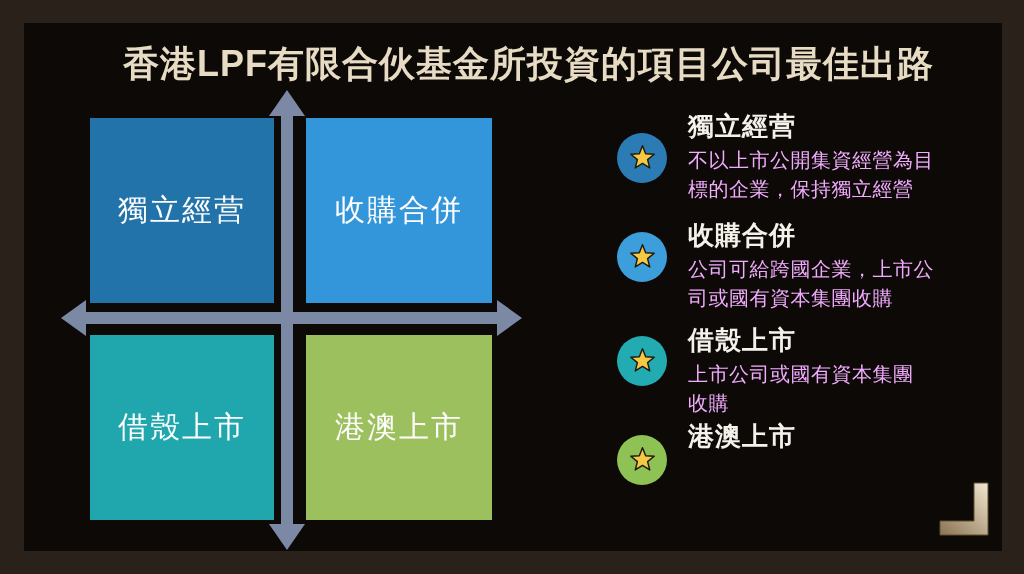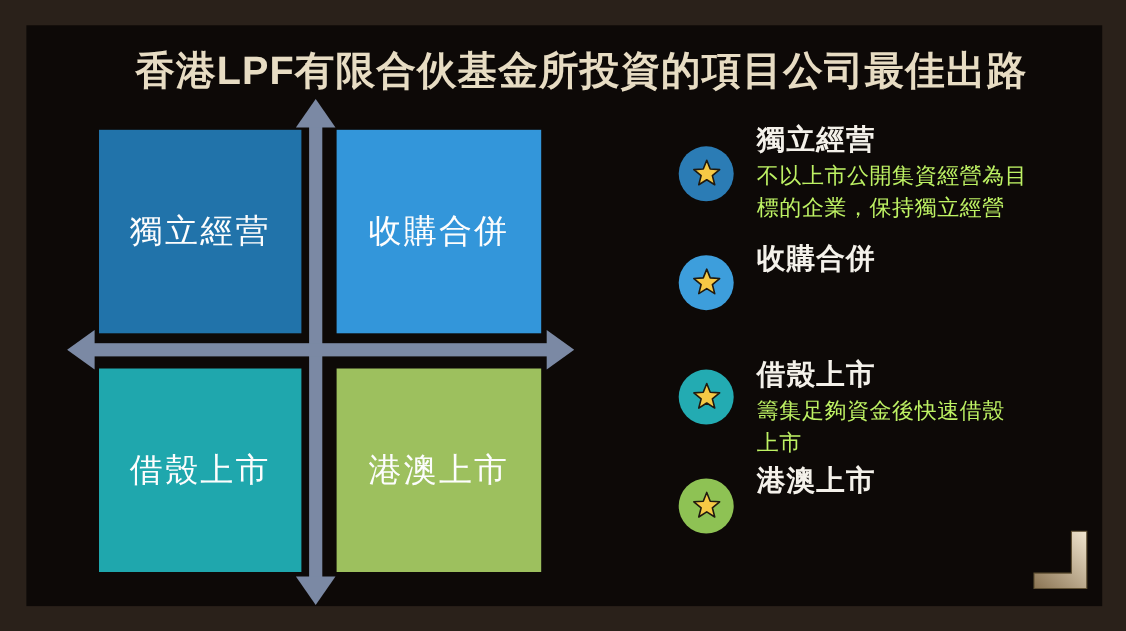--- a/index.html
+++ b/index.html
@@ -37,21 +37,21 @@
   .legend-item{position:absolute;left:617px;width:340px;}
   .li-1{top:110px;} .li-2{top:219px;} .li-3{top:324px;} .li-4{top:420px;}
   .bullet{
     position:absolute;left:0;width:50px;height:50px;border-radius:50%;
     display:flex;align-items:center;justify-content:center;
   }
   .li-1 .bullet{top:23px;} .li-2 .bullet{top:13px;}
   .li-3 .bullet{top:12px;} .li-4 .bullet{top:15px;}
   .li-text{margin-left:71px;}
   .li-title{margin:0;font-size:26px;line-height:32px;font-weight:600;color:#f4f1ea;letter-spacing:1px;}
-  .li-desc{margin:4px 0 0 0;font-size:20px;line-height:29px;color:#bef264;letter-spacing:0.5px;width:258px;}
+  .li-desc{margin:4px 0 0 0;font-size:20px;line-height:29px;color:#f0abfc;letter-spacing:0.5px;width:258px;}
   .li-3 .li-desc{width:240px;}
   .star{display:block;}
   .corner{position:absolute;left:938px;top:481px;}
 </style>
 </head>
 <body>
 
 <div class="frame">
   <div class="panel"></div>
 
@@ -94,32 +94,33 @@
     </div>
 
     <div class="legend-item li-2">
       <div class="bullet" style="background: rgb(61, 158, 220);">
         <svg class="star" width="27" height="28" viewBox="0 0 24 25">
           <polygon points="12,1.5 14.82,8.62 22.46,9.10 16.56,13.98 18.47,21.4 12,17.3 5.53,21.4 7.44,13.98 1.54,9.10 9.18,8.62" fill="#f6c945" stroke="#201a10" stroke-width="1.3" stroke-linejoin="round"></polygon>
         </svg>
       </div>
       <div class="li-text">
         <p class="li-title">收購合併</p>
+        <p class="li-desc">公司可給跨國企業，上市公司或國有資本集團收購</p>
       </div>
     </div>
 
     <div class="legend-item li-3">
       <div class="bullet" style="background: rgb(35, 171, 178);">
         <svg class="star" width="27" height="28" viewBox="0 0 24 25">
           <polygon points="12,1.5 14.82,8.62 22.46,9.10 16.56,13.98 18.47,21.4 12,17.3 5.53,21.4 7.44,13.98 1.54,9.10 9.18,8.62" fill="#f6c945" stroke="#201a10" stroke-width="1.3" stroke-linejoin="round"></polygon>
         </svg>
       </div>
       <div class="li-text">
         <p class="li-title">借殼上市</p>
-        <p class="li-desc">籌集足夠資金後快速借殼上市</p>
+        <p class="li-desc">上市公司或國有資本集團收購</p>
       </div>
     </div>
 
     <div class="legend-item li-4">
       <div class="bullet" style="background: rgb(142, 194, 84);">
         <svg class="star" width="27" height="28" viewBox="0 0 24 25">
           <polygon points="12,1.5 14.82,8.62 22.46,9.10 16.56,13.98 18.47,21.4 12,17.3 5.53,21.4 7.44,13.98 1.54,9.10 9.18,8.62" fill="#f6c945" stroke="#201a10" stroke-width="1.3" stroke-linejoin="round"></polygon>
         </svg>
       </div>
       <div class="li-text">

